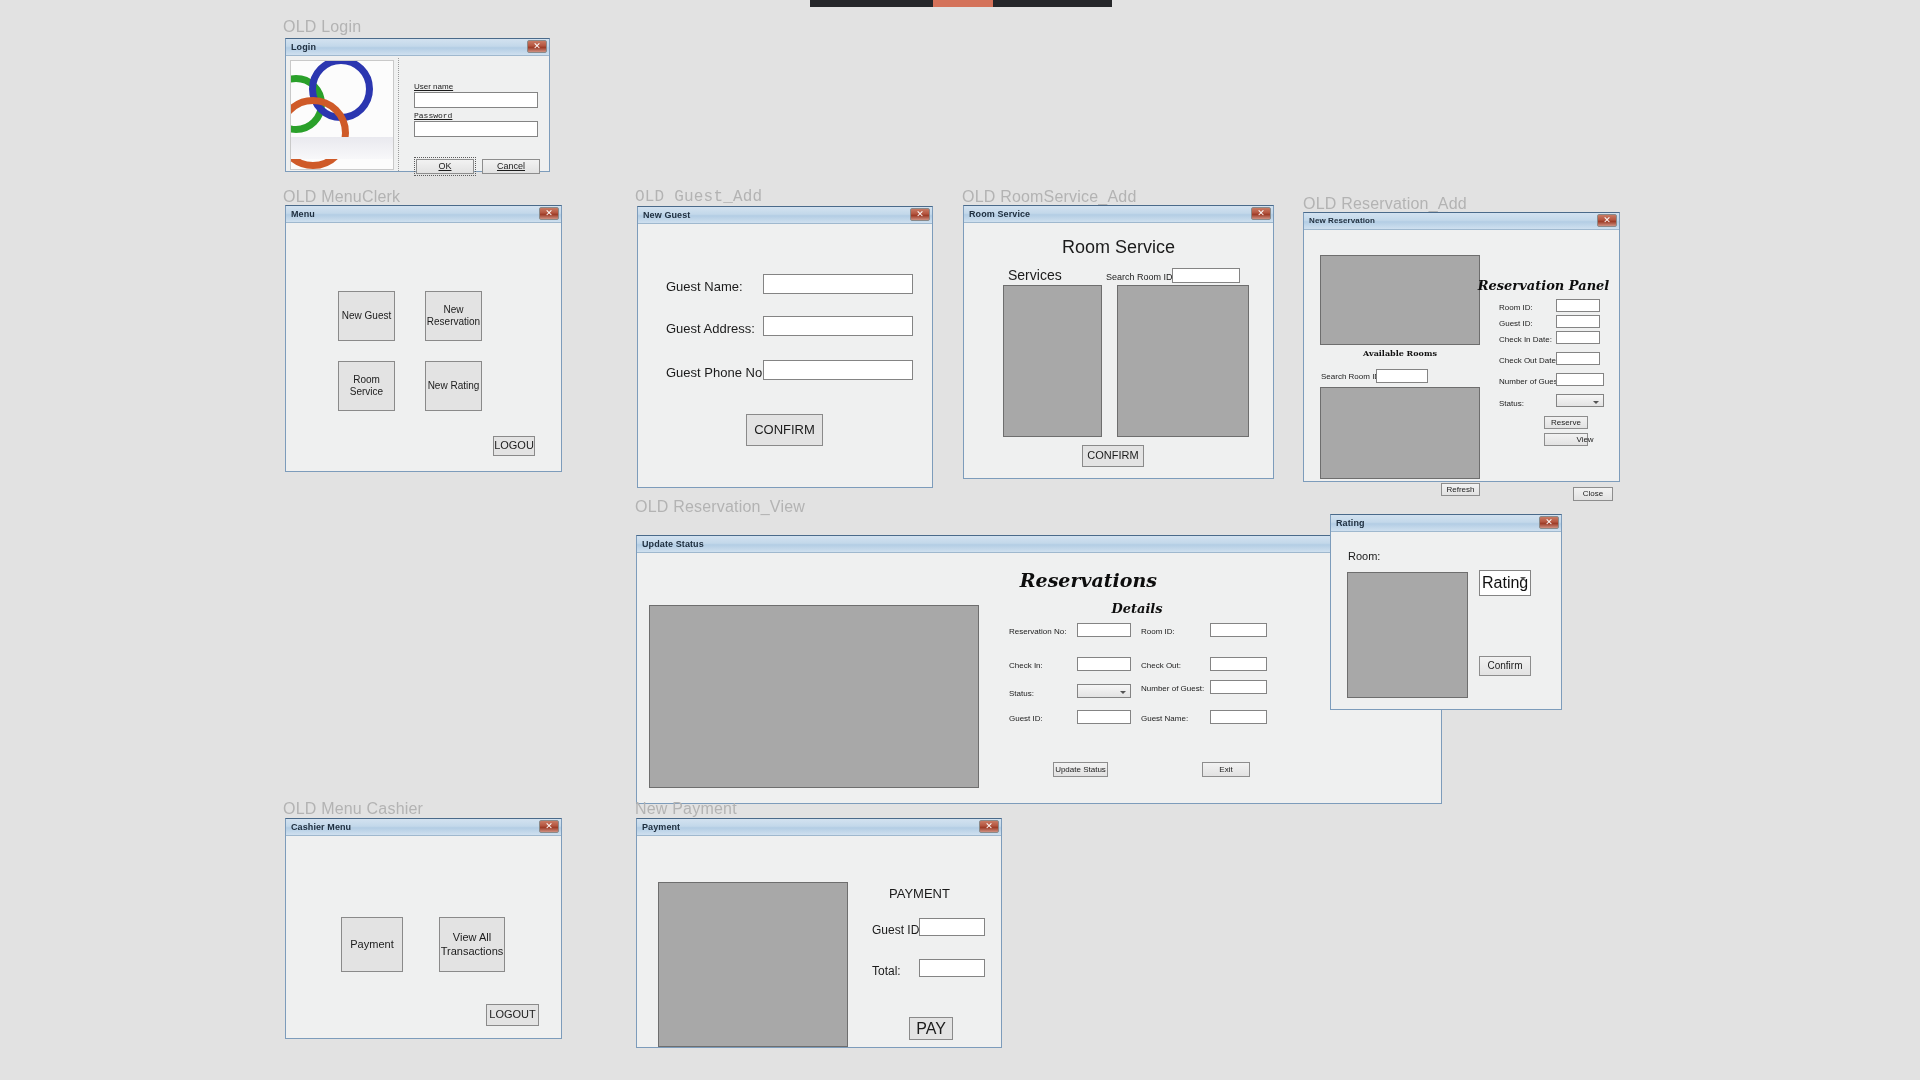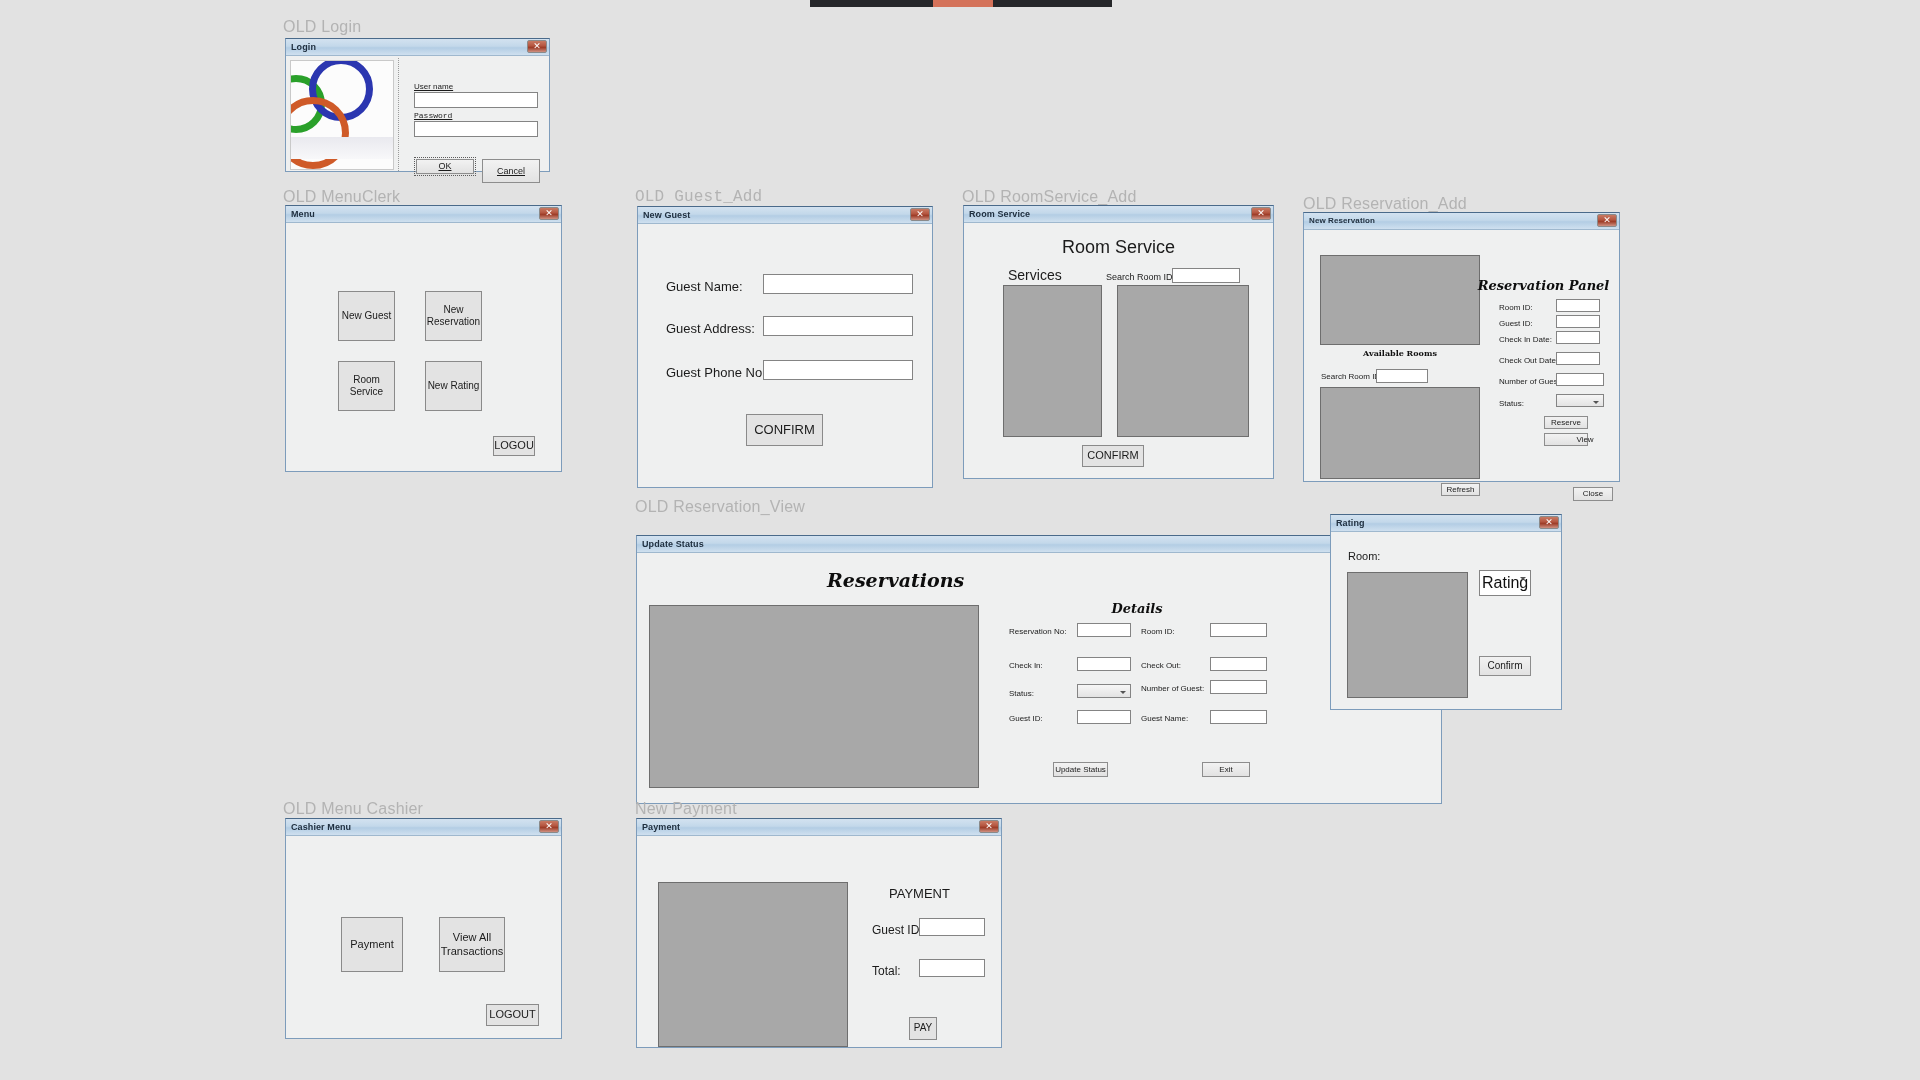--- a/index.html
+++ b/index.html
@@ -131,21 +131,21 @@
 
       <div class="lbl u" style="left:128px; top:26px;">User name</div>
       <input class="tb" style="left: 128px; top: 36px; width: 124px;" value="">
 
       <div class="lbl u" style="left:128px; top:55px;font-family:Liberation Mono, monospace;">Password</div>
       <input class="tb" type="password" style="left: 128px; top: 65px; width: 124px;" value="">
 
       <div class="btn focusring" style="left:130px; top:103px; width:58px; height:15px;">
           <span class="u">OK</span>
         </div>
-      <div class="btn" style="left:196px; top:103px; width:58px; height:24px;">
+      <div class="btn" style="left:196px; top:103px; width:58px; height:15px;">
           <span class="u">Cancel</span>
         </div>
     </div>
   </div>
 
   <div class="caption" style="left:283px; top:188px;">OLD MenuClerk</div>
   <div class="win" style="left:285px; top:205px; width:277px; height:267px;">
     <div class="titlebar">
       <span class="ttl">Menu</span>
       <div class="closebtn">
@@ -268,21 +268,21 @@
 
   <div class="caption" style="left:635px; top:498px;">OLD Reservation_View</div>
   <div class="win" style="left:636px; top:535px; width:806px; height:269px;">
     <div class="titlebar">
       <span class="ttl">Update Status</span>
       <div class="closebtn">
           <span class="x">✕</span>
         </div>
     </div>
     <div class="client">
-      <div class="script" style="position:absolute; left:190px; top:16px; width:330px; text-align:left; font-size:19px;">Reservations</div>
+      <div class="script" style="position:absolute; left:190px; top:16px; width:330px; text-align:right; font-size:19px;">Reservations</div>
       <div class="grid" style="left:12px; top:52px; width:330px; height:183px;"></div>
 
       <div class="script" style="position:absolute; left:360px; top:48px; width:280px; text-align:center; font-size:13px;">Details</div>
 
       <div class="lbl" style="left:372px; top:74px;">Reservation No:</div>
       <input class="tb" style="left: 440px; top: 70px; width: 54px; height: 14px;" value="">
       <div class="lbl" style="left:504px; top:74px;">Room ID:</div>
       <input class="tb" style="left: 573px; top: 70px; width: 57px; height: 14px;" value="">
 
       <div class="lbl" style="left:372px; top:108px;">Check In:</div>
@@ -361,19 +361,19 @@
     <div class="client">
       <div class="grid" style="left:21px; top:46px; width:190px; height:165px;"></div>
       <div class="lbl" style="left:252px; top:50px; font-size:13px;">PAYMENT</div>
 
       <div class="lbl" style="left:235px; top:87px; font-size:12px;">Guest ID:</div>
       <input class="tb" style="left: 282px; top: 82px; width: 66px; height: 18px;" value="">
 
       <div class="lbl" style="left:235px; top:128px; font-size:12px;">Total:</div>
       <input class="tb" style="left: 282px; top: 123px; width: 66px; height: 18px;" value="">
 
-      <div class="bigbtn" style="left:272px; top:181px; width:28px; height:23px; font-size:10px;">
+      <div class="bigbtn" style="left:272px; top:181px; width:44px; height:23px; font-size:16px;">
           <span>PAY</span>
         </div>
     </div>
   </div>
 
 </div>
 
 </body></html>

